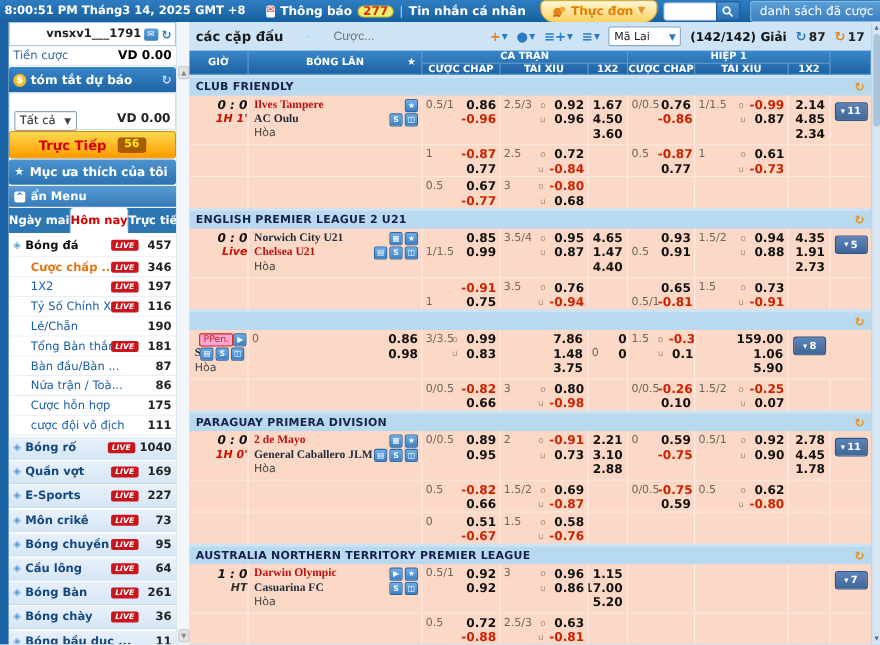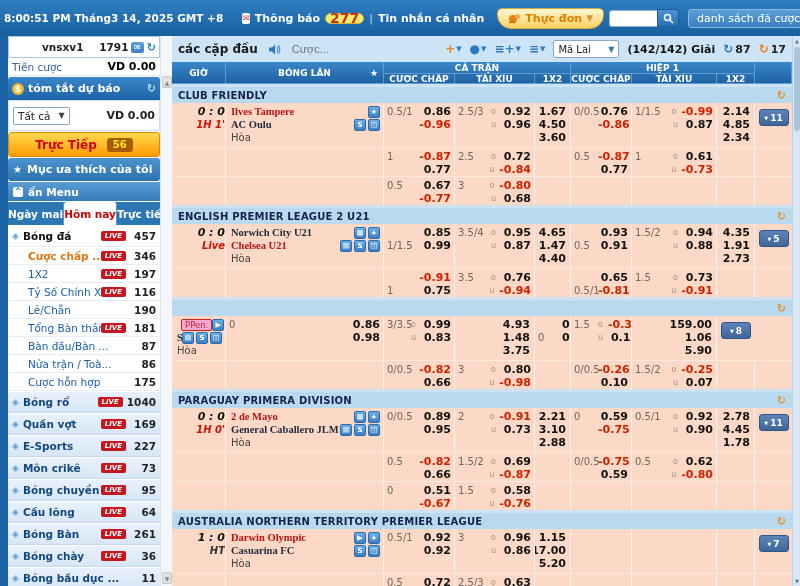--- a/index.html
+++ b/index.html
@@ -1,24 +1,24 @@
 <!DOCTYPE html>
 <html><head>
 <meta charset="utf-8">
 <style>
 *{margin:0;padding:0;box-sizing:border-box;}
 html,body{width:800px;height:586px;overflow:hidden;}
 body{font-family:"DejaVu Sans","Liberation Sans",sans-serif;font-size:11px;background:#cde3f4;color:#222;}
 .page{width:800px;height:586px;display:flex;flex-direction:column;}
 
-.topbar{height:36px;background:linear-gradient(#2f7dc1,#17609f);display:flex;align-items:center;color:#fff;padding:0 4px;gap:5px;flex:none;}
+.topbar{height:20px;background:linear-gradient(#2f7dc1,#17609f);display:flex;align-items:center;color:#fff;padding:0 4px;gap:5px;flex:none;}
 .clock{font-size:10.5px;font-weight:bold;white-space:nowrap;}
 .env-box{background:#fff;color:#d4322a;border-radius:2px;font-size:9px;width:14px;height:11px;line-height:11px;text-align:center;margin-left:14px;}
 .tb-link{font-size:11px;font-weight:bold;white-space:nowrap;}
-.badge277{background:#f2ec6f;border:1px solid #c9b832;color:#d03010;font-size:14px;font-weight:bold;border-radius:7px;padding:0 4px;line-height:9px;}
+.badge277{background:#f2ec6f;border:1px solid #c9b832;color:#d03010;font-size:11px;font-weight:bold;border-radius:7px;padding:0 4px;line-height:9px;}
 .tb-sep{color:#bcd6ec;}
 .menu-tab{margin-left:8px;background:linear-gradient(#fff7d2,#fbd161);border:1px solid #d8a93c;border-radius:5px 5px 14px 14px;color:#e07f00;font-weight:bold;display:flex;align-items:center;gap:4px;padding:2px 10px;height:21px;white-space:nowrap;}
 .menu-caret{color:#d8962c;font-size:9px;}
 .search-wrap{display:flex;align-items:center;height:18px;}
 .search-input{width:48px;height:17px;border:1px solid #8fb4d4;border-right:none;border-radius:3px 0 0 3px;background:#fff;font-size:10px;padding:0 3px;}
 .search-btn{width:22px;height:18px;background:linear-gradient(#4c94d4,#2a6fb2);border:1px solid #1d5d9b;border-radius:0 3px 3px 0;display:flex;align-items:center;justify-content:center;}
 .topnav{display:flex;gap:4px;margin-left:4px;}
 .navbtn{background:linear-gradient(#5b9fd6,#3c7fc0);border:1px solid #8abbe2;border-radius:3px;padding:2px 8px;font-size:11px;color:#fff;white-space:nowrap;}
 
 .bodyrow{flex:1;display:flex;min-height:0;}
@@ -28,21 +28,21 @@
 .user-row{height:22px;display:flex;align-items:center;border:1px solid #a9c8e2;background:#fff;padding:0 3px;gap:3px;}
 .user-name{font-weight:bold;font-size:10.5px;flex:1;white-space:nowrap;overflow:hidden;margin-left:30px;}
 .mini-env{background:linear-gradient(#5da3e0,#3a7fc4);color:#fff;border-radius:2px;width:13px;height:11px;font-size:8px;line-height:11px;text-align:center;}
 .refresh-blue{color:#2b7bc0;font-weight:bold;font-size:11px;}
 .bal-row{height:18px;display:flex;align-items:center;justify-content:space-between;padding:0 4px;border-bottom:1px solid #dde8f2;}
 .bal-label{color:#33679c;font-size:10.5px;}
 .bal-val{font-weight:bold;color:#000;}
 .fc-head{height:23px;background:linear-gradient(#3a86c8,#1c63a5);color:#fff;font-weight:bold;display:flex;align-items:center;gap:4px;padding:0 4px;border-radius:3px 3px 0 0;margin-top:1px;}
 .coin{background:radial-gradient(#ffd95e,#e0a012);color:#fff;border-radius:50%;width:12px;height:12px;font-size:9px;line-height:12px;text-align:center;font-weight:bold;}
 .fc-head .refresh-light{margin-left:auto;color:#bcd9f0;font-weight:bold;}
-.fc-filter{height:31px;display:flex;align-items:center;justify-content:space-between;padding:0 4px;border:1px solid #cfe0ee;background:#fff;}
+.fc-filter{height:20px;display:flex;align-items:flex-start;justify-content:space-between;padding:16px 4px;border:1px solid #cfe0ee;background:#fff;}
 .select-box{border:1px solid #8aa8c4;border-radius:2px;height:18px;display:flex;align-items:center;gap:8px;padding:0 4px;background:#fff;font-size:10.5px;}
 .sel-caret{font-size:8px;color:#444;}
 .fc-val{font-weight:bold;}
 .live-btn{height:25px;background:linear-gradient(#ffd94e,#ff9c00);border:1px solid #e08a00;border-radius:3px;display:flex;align-items:center;justify-content:center;gap:10px;margin:1px 0;}
 .live-btn-label{color:#d40000;font-weight:bold;font-size:12px;}
 .live-btn-count{background:#a85c00;color:#ffe81a;font-weight:bold;font-size:10px;border-radius:3px;padding:0 6px;line-height:14px;}
 .fav-bar{height:23px;background:linear-gradient(#4d94cf,#2a72b0);color:#fff;font-weight:bold;display:flex;align-items:center;gap:5px;padding:0 5px;border-radius:3px;}
 .fav-star{color:#fff;font-size:10px;}
 .hide-bar{height:19px;background:linear-gradient(#5a9dd6,#357bb9);color:#fff;font-weight:bold;display:flex;align-items:center;gap:5px;padding:0 5px;margin-top:1px;font-size:10.5px;}
 .hide-ico{background:#fff;color:#2d76b4;width:10px;height:10px;font-size:8px;line-height:9px;text-align:center;border-radius:2px;}
@@ -60,21 +60,21 @@
 .mi-right{display:flex;align-items:center;gap:4px;}
 .live-badge{background:#c9151e;color:#fff;font-size:7px;font-style:italic;font-weight:bold;border-radius:2px;padding:1px 4px;line-height:8px;}
 .cnt{min-width:26px;text-align:right;font-weight:600;color:#222;font-size:10.5px;}
 
 .side-scroll{width:12px;background:#f3f7fb;border-left:1px solid #dce6ef;position:relative;flex:none;}
 .ss-arrow{position:absolute;left:1px;width:10px;height:12px;background:#e3e3e3;color:#888;font-size:6px;text-align:center;line-height:12px;border:1px solid #c8c8c8;border-radius:2px;}
 .ss-up{top:40px;}
 .ss-down{bottom:2px;}
 
 .main{width:620px;flex:none;display:flex;flex-direction:column;background:#cde3f4;overflow:hidden;}
-.toolbar{height:26px;background:#cde4f6;display:flex;align-items:center;gap:11px;padding:0 6px;flex:none;}
+.toolbar{height:26px;background:#cde4f6;display:flex;align-items:center;gap:22px;padding:0 6px;flex:none;}
 .tb-title{font-weight:bold;font-size:12px;color:#1a1a1a;white-space:nowrap;}
 .bet-search{border:none;background:transparent;font-size:11px;color:#333;width:120px;outline:none;}
 .tb-icons{margin-left:auto;display:flex;align-items:center;gap:8px;}
 .tbi{display:flex;align-items:center;gap:1px;font-weight:bold;}
 .tbi .g{font-size:12px;}
 .tbi.orange .g{color:#e8821a;}
 .tbi.blue .g{color:#2b7bc0;}
 .tbi .c{font-size:7px;color:#2b7bc0;}
 .lang-box{min-width:66px;justify-content:space-between;background:#fff;}
 .giai{font-weight:bold;color:#111;white-space:nowrap;font-size:11px;}
@@ -263,20 +263,26 @@
             <span class="mi-right">
               <span class="cnt">86</span>
             </span>
           </div>
           <div class="mi sub">
             <span class="mi-label">Cược hỗn hợp</span>
             <span class="mi-right">
               <span class="cnt">175</span>
             </span>
           </div>
+          <div class="mi sub">
+            <span class="mi-label">cược đội vô địch</span>
+            <span class="mi-right">
+              <span class="cnt">111</span>
+            </span>
+          </div>
           <div class="mi sport">
             <span class="diamond">◈</span>
             <span class="mi-label">Bóng rổ</span>
             <span class="mi-right">
               <span class="live-badge">LIVE</span>
               <span class="cnt">1040</span>
             </span>
           </div>
           <div class="mi sport">
             <span class="diamond">◈</span>
@@ -795,21 +801,21 @@
                   <span class="odd">0.99</span>
                 </div>
                 <div class="oline">
                   <span class="pt"></span>
                   <span class="mk">u</span>
                   <span class="odd">0.83</span>
                 </div>
               </div>
               <div class="cell">
                 <div class="oline x2">
-                  <span class="odd">4.93</span>
+                  <span class="odd">7.86</span>
                 </div>
                 <div class="oline x2">
                   <span class="odd">1.48</span>
                 </div>
                 <div class="oline x2">
                   <span class="odd">3.75</span>
                 </div>
               </div>
               <div class="cell">
                 <div class="oline">

